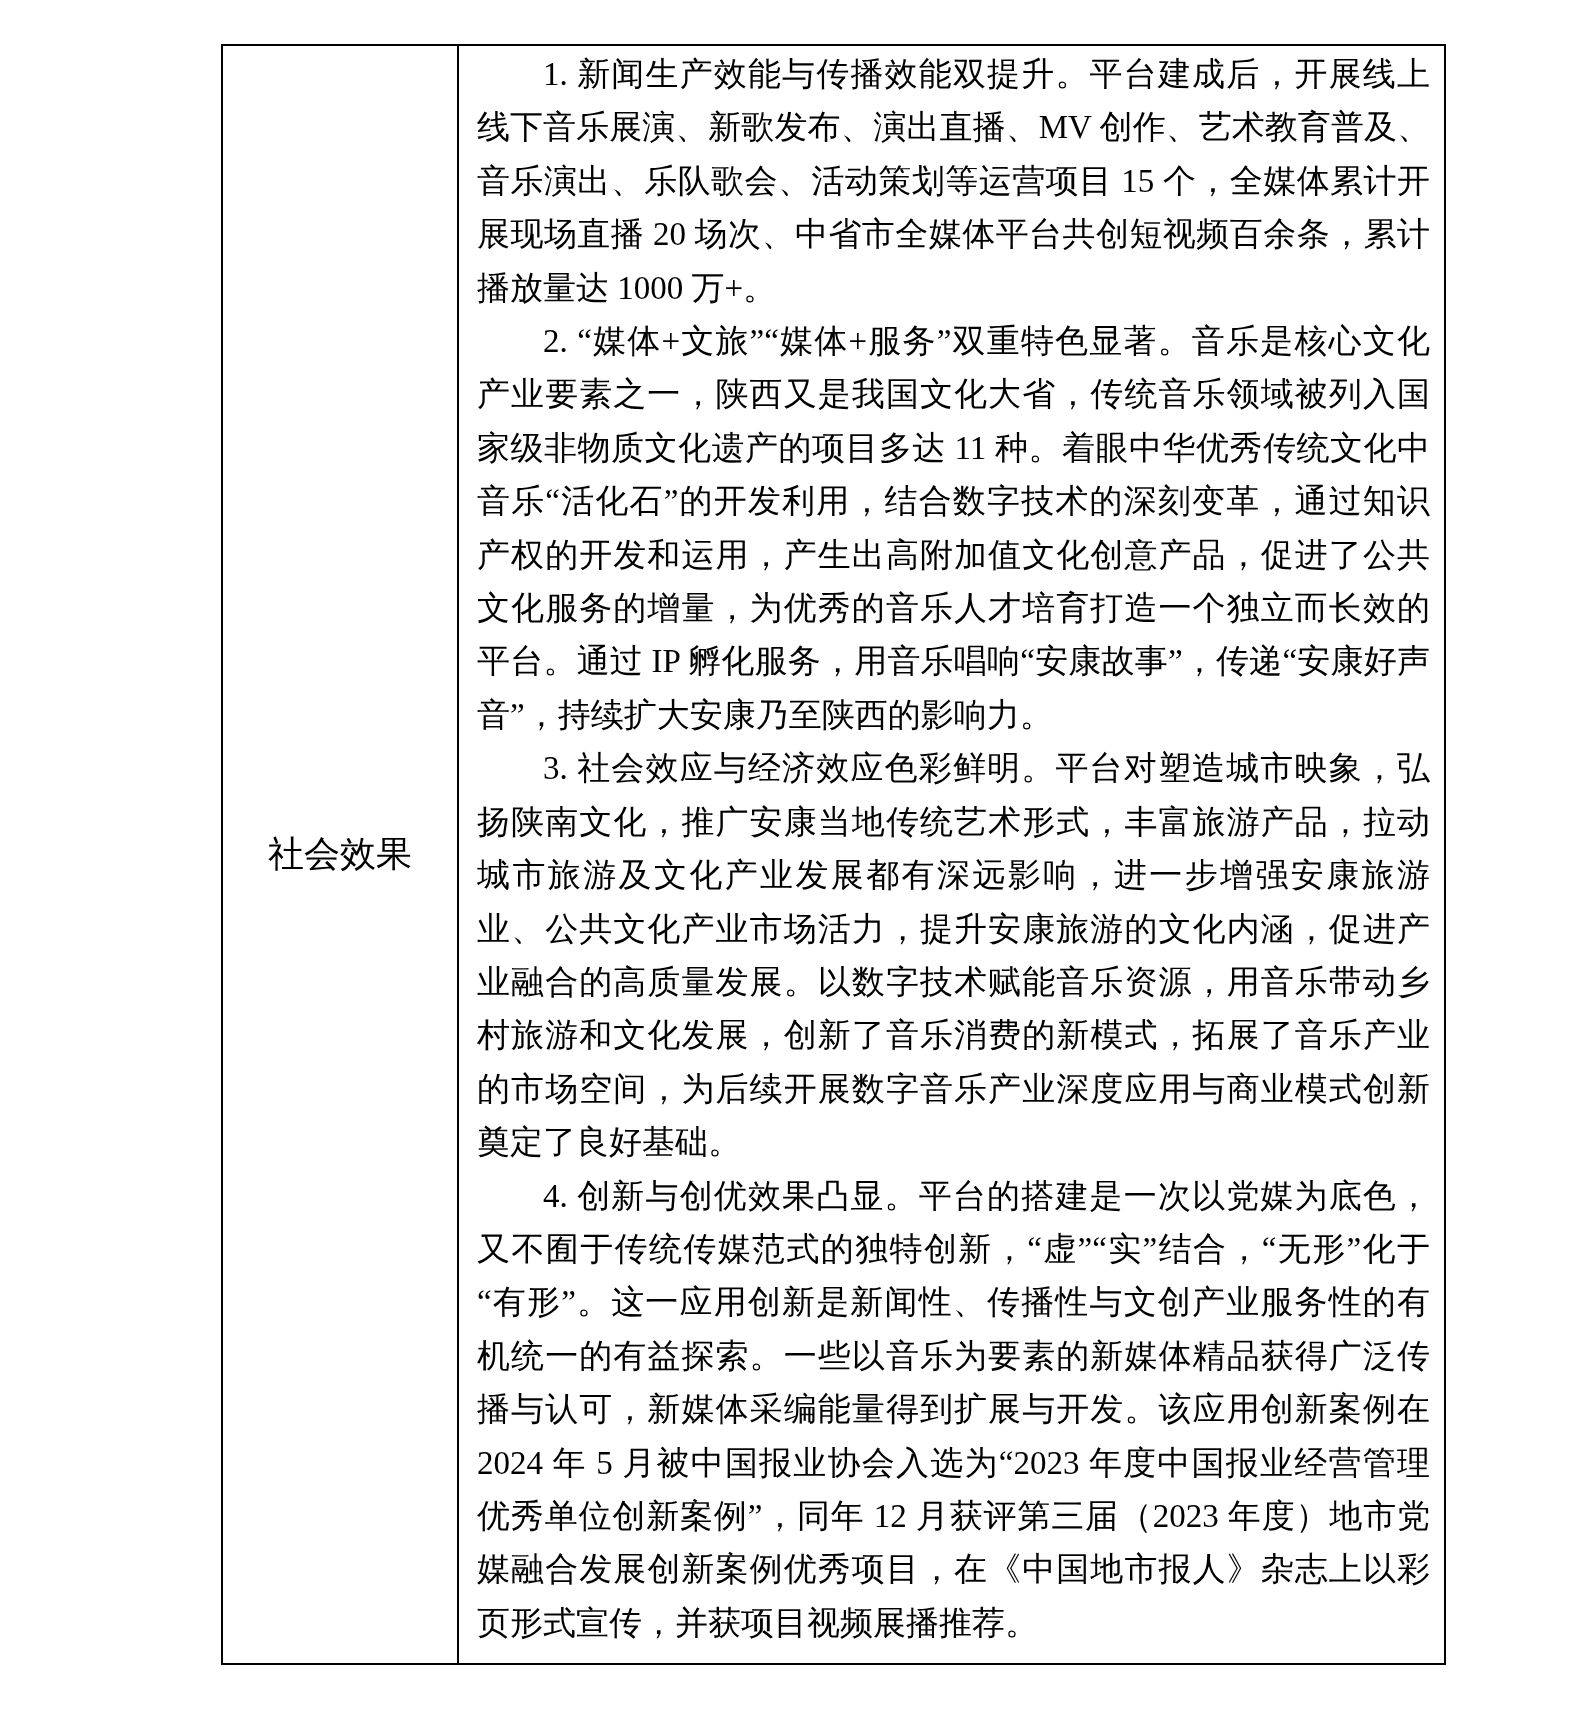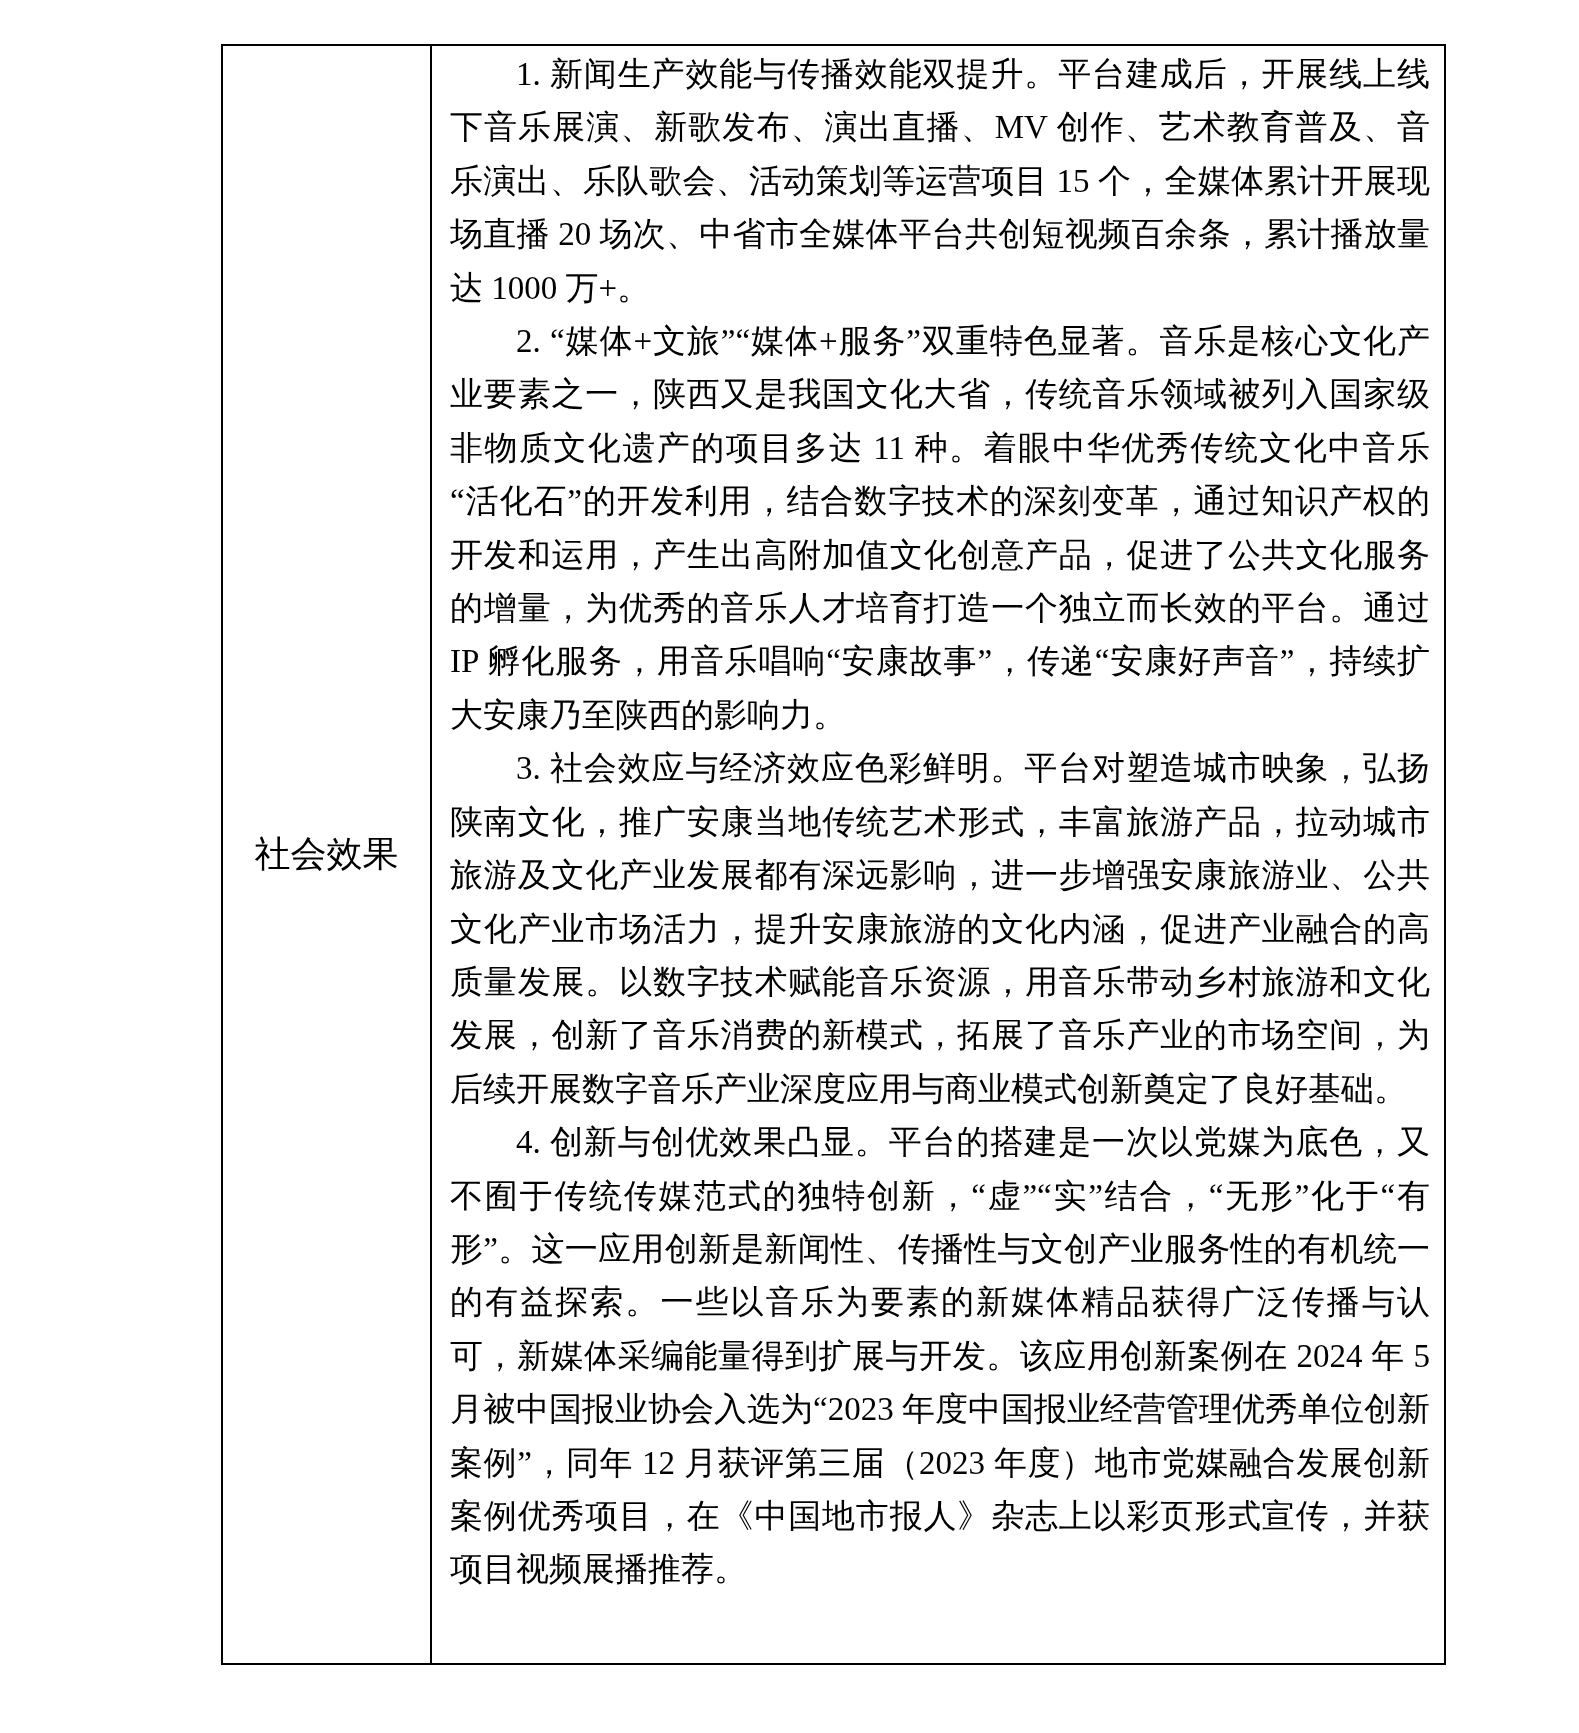--- a/index.html
+++ b/index.html
@@ -21,21 +21,21 @@
     left: 221px;
     top: 44px;
     width: 1225px;
     height: 1621px;
     border: 2px solid #000000;
     box-sizing: border-box;
     display: flex;
     background: #ffffff;
   }
   .label-cell {
-    width: 209px;
+    width: 236px;
     box-sizing: border-box;
     border-right: 2px solid #000000;
     display: flex;
     align-items: center;
     justify-content: center;
     flex-shrink: 0;
   }
   .label-cell span {
     font-size: 36px;
     letter-spacing: 0px;

